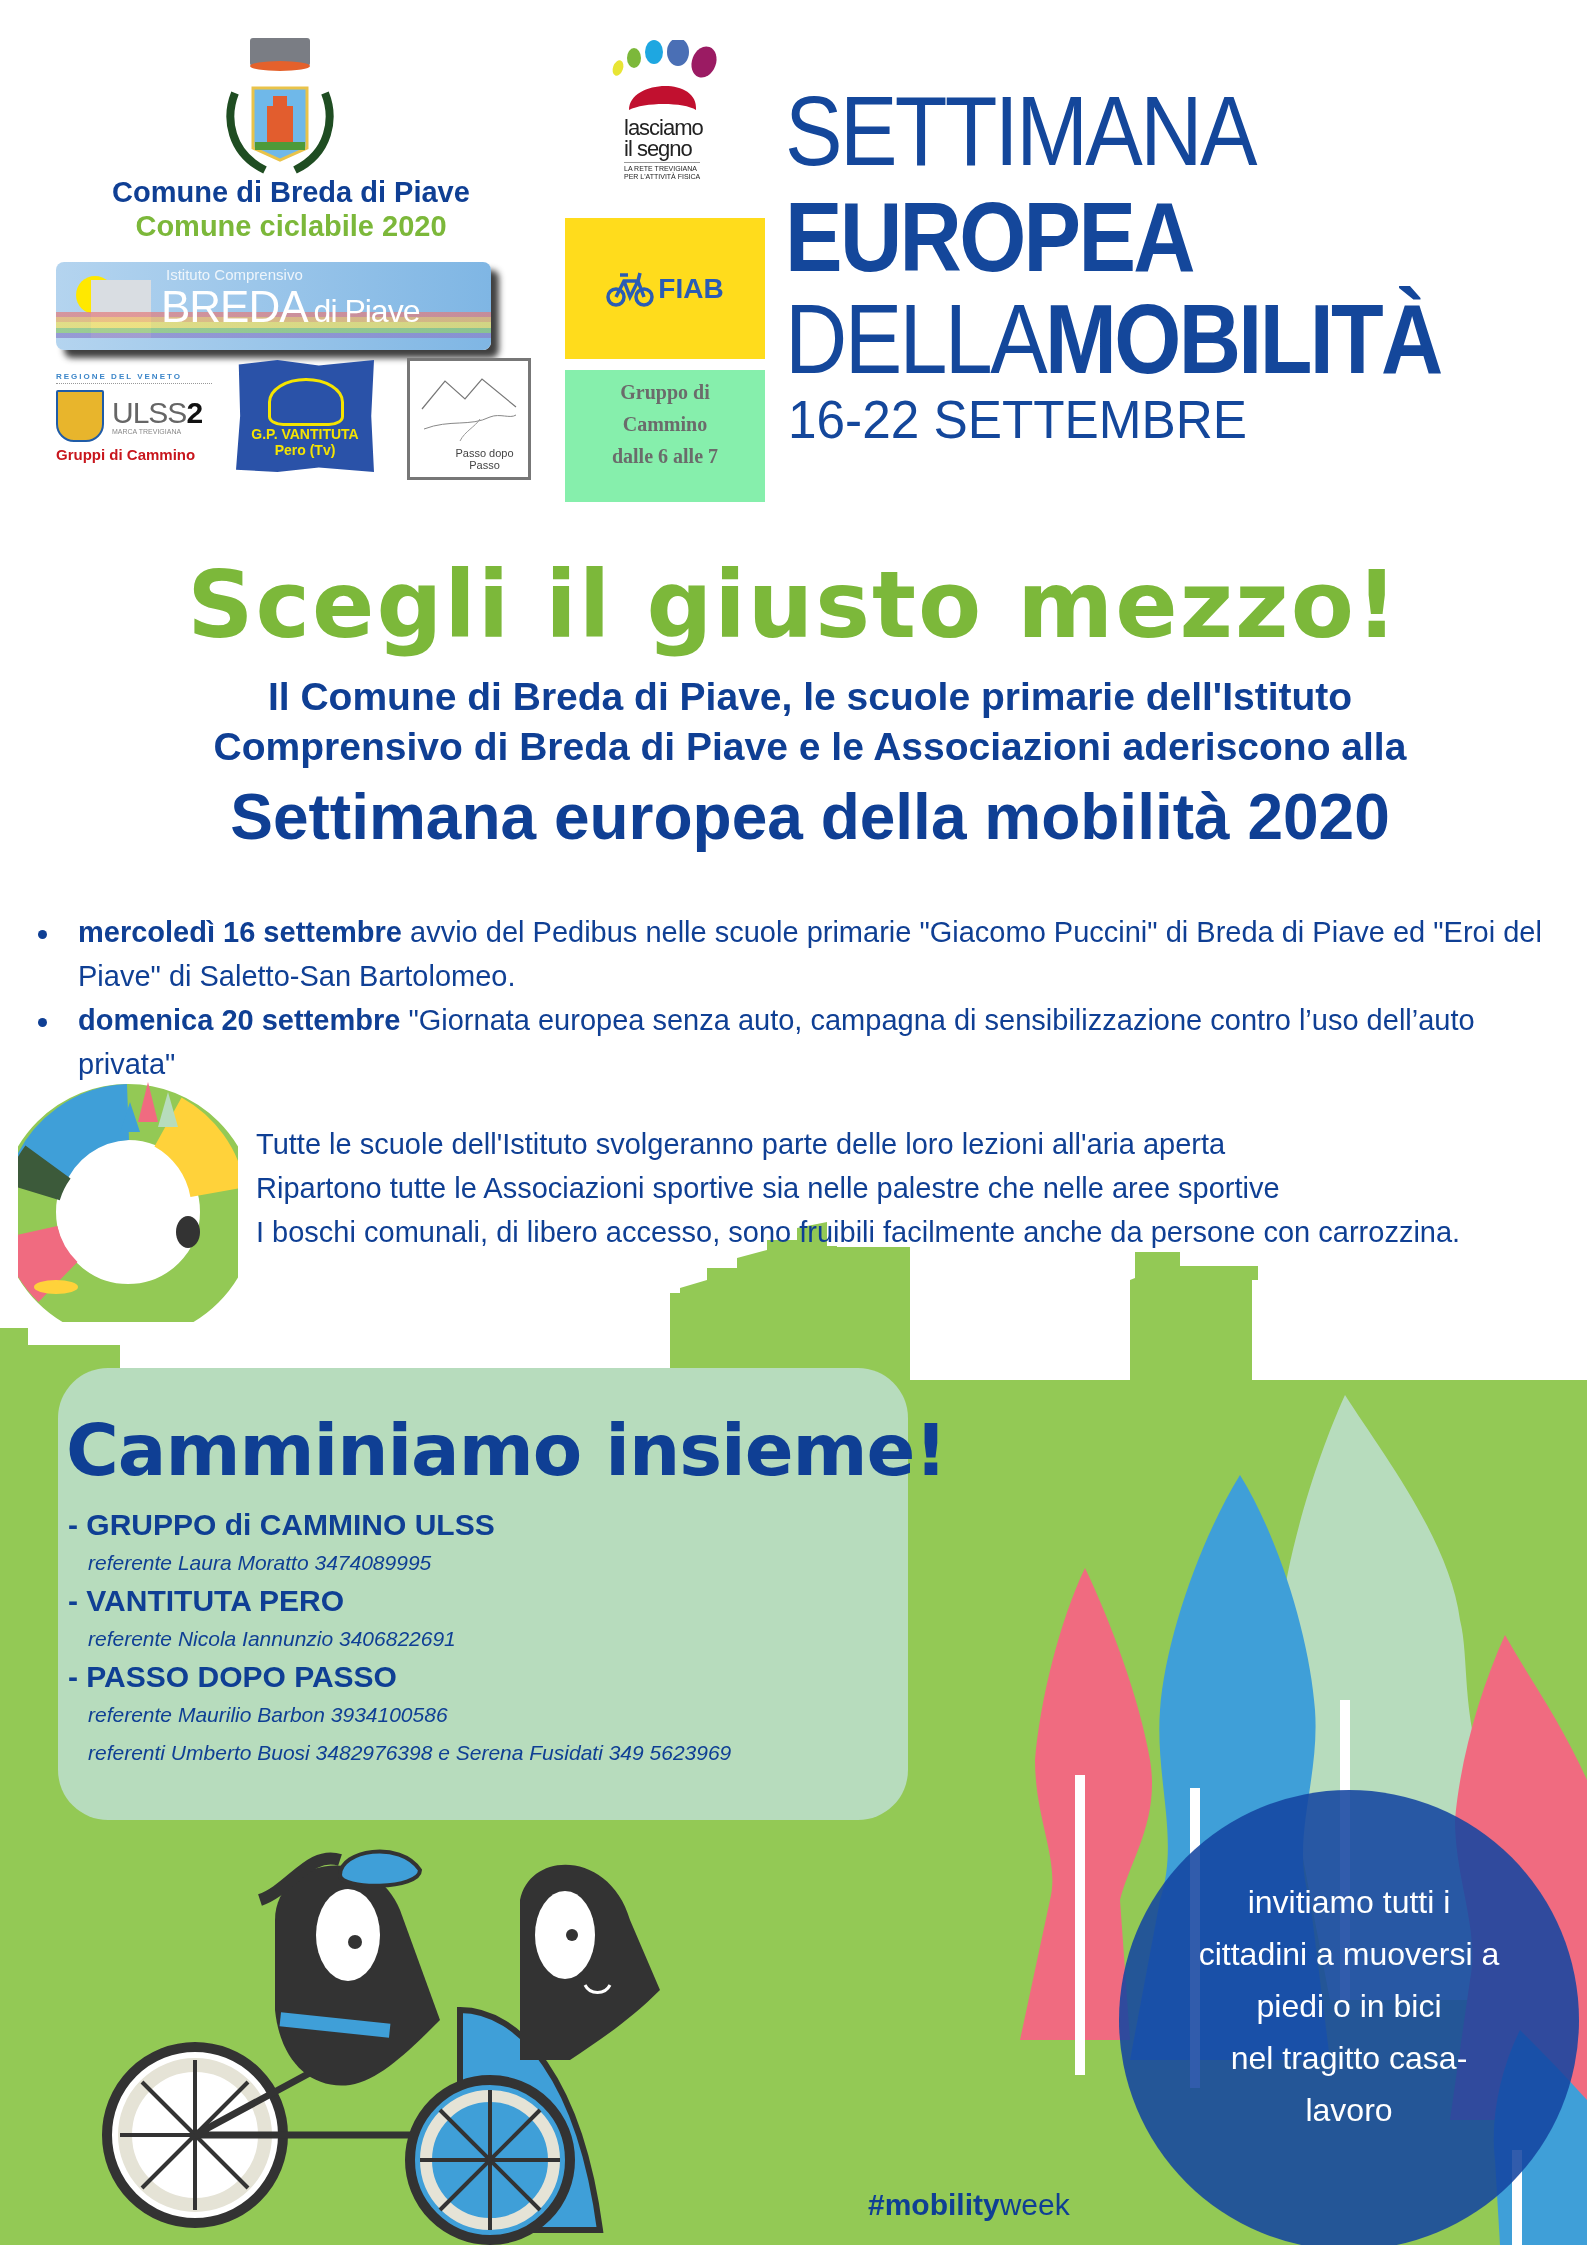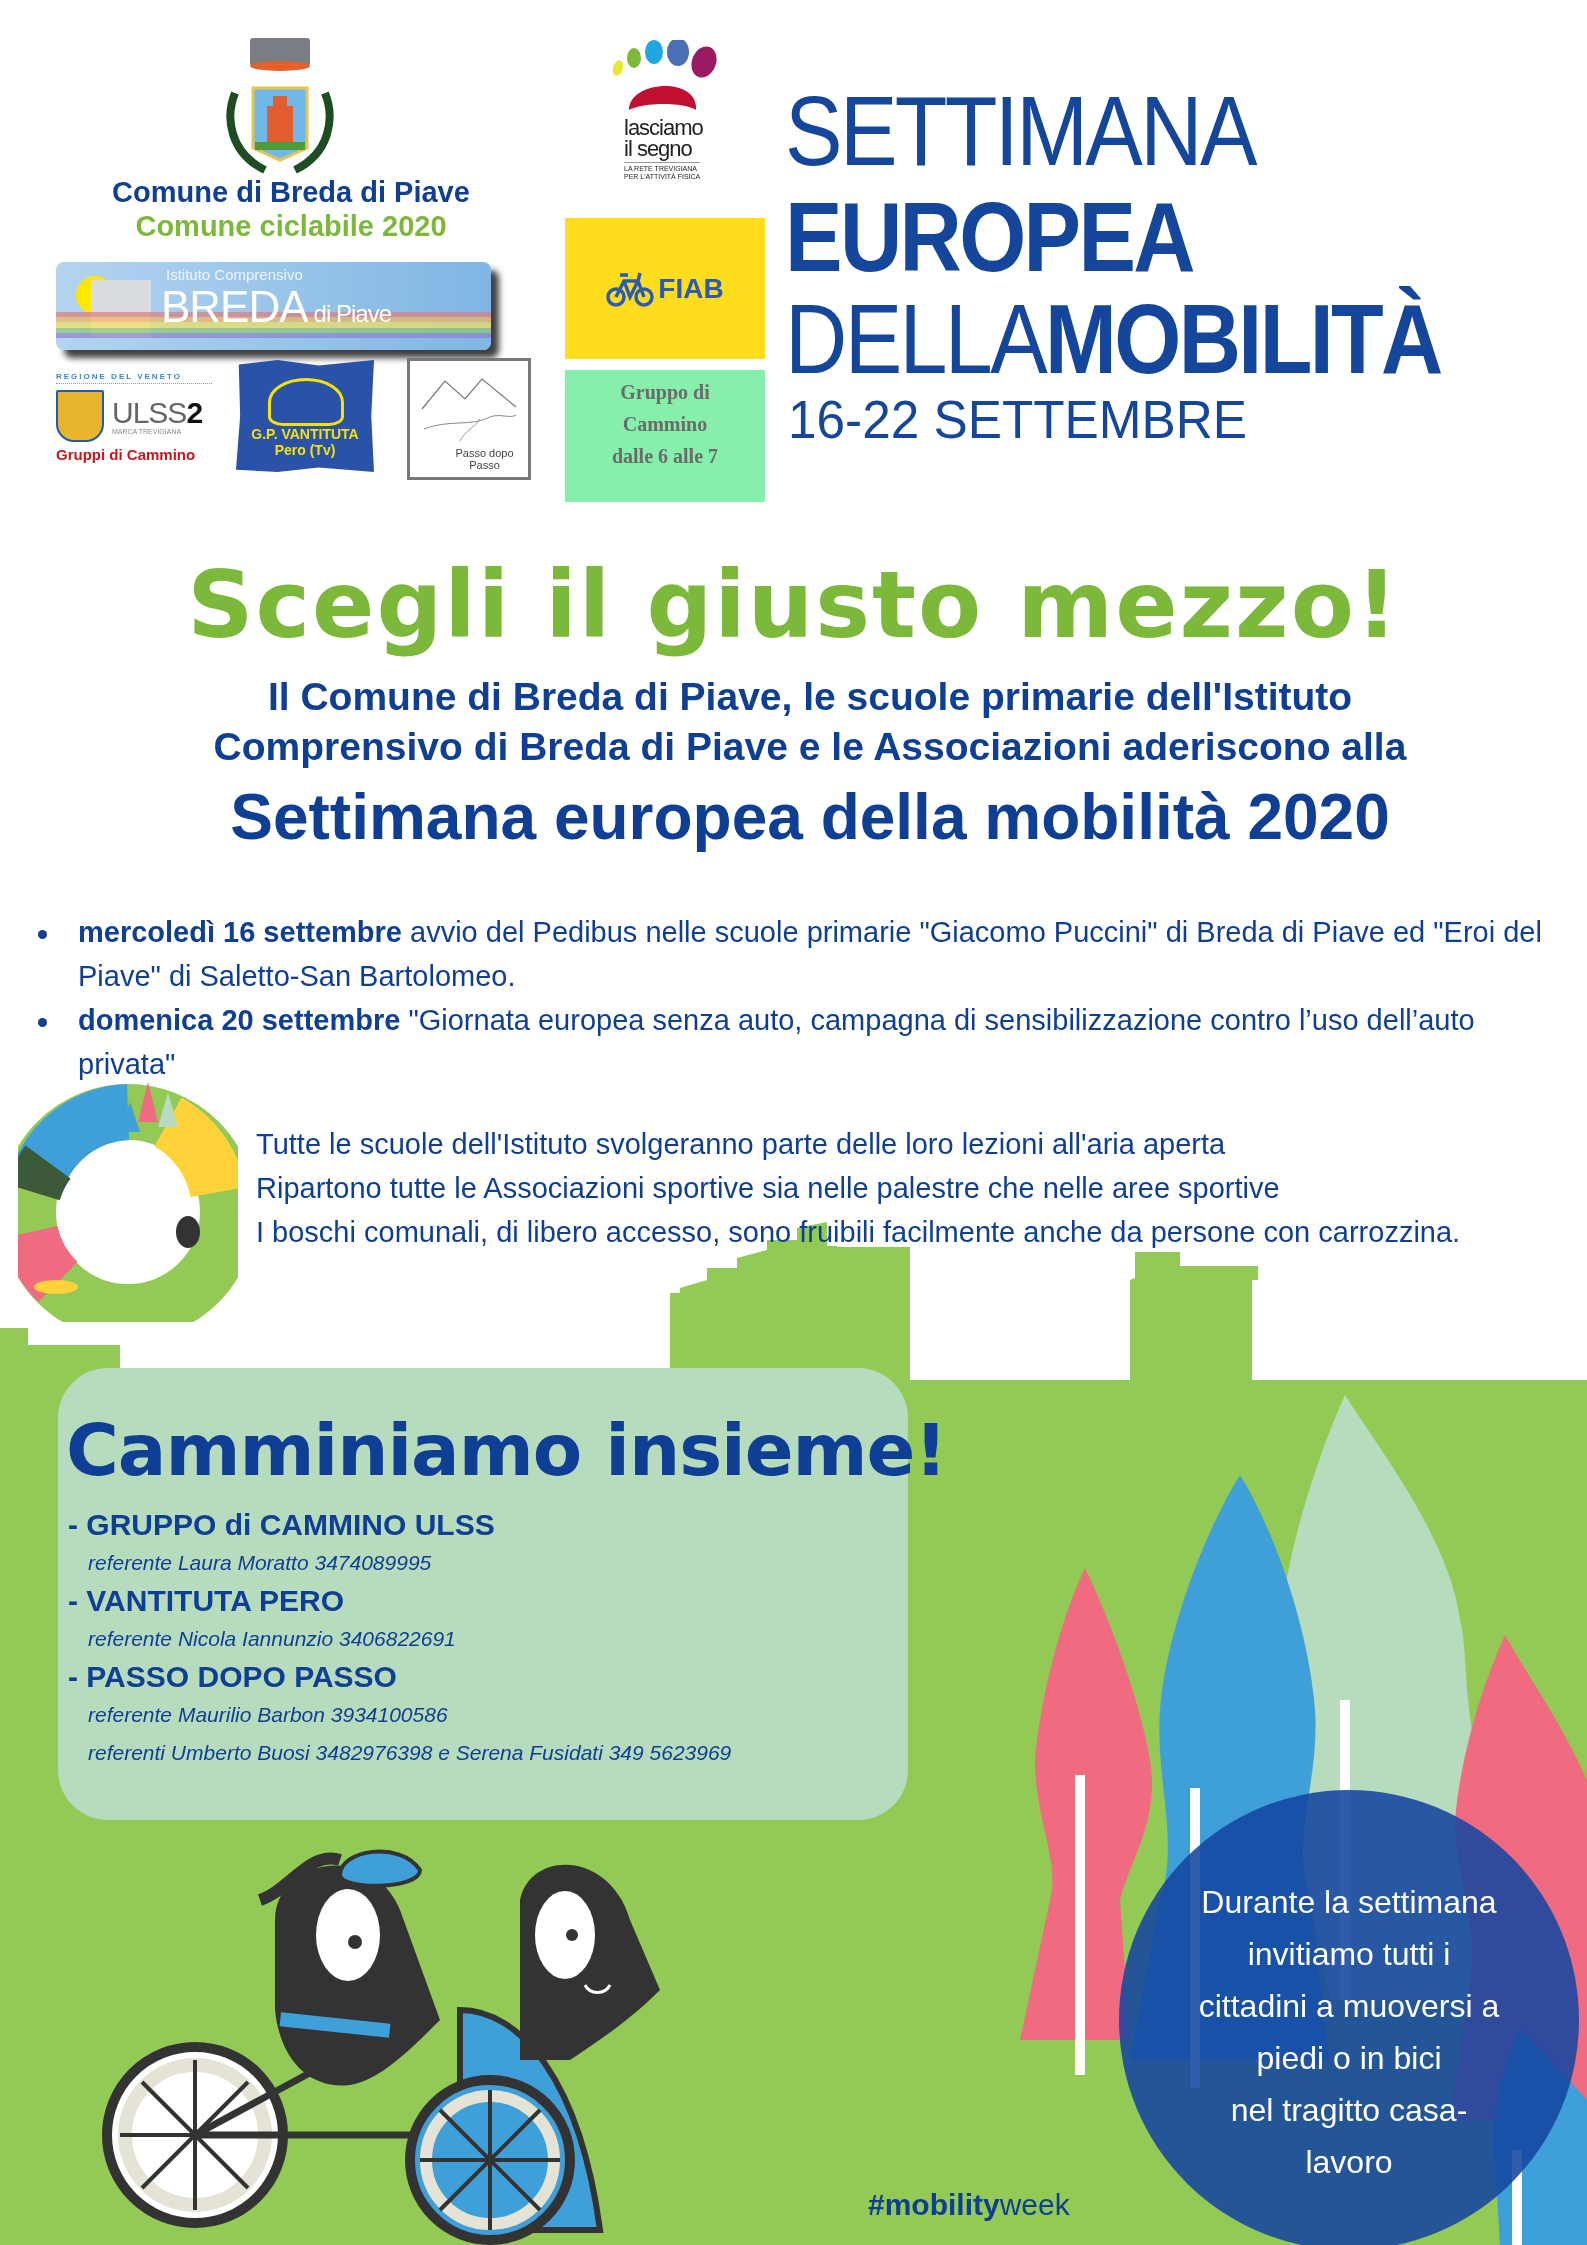--- a/index.html
+++ b/index.html
@@ -23,21 +23,21 @@
     background: linear-gradient(90deg, #b4d4ef, #7fb6e4);
     box-shadow: 8px 8px 6px rgba(30,30,30,0.85);
     overflow: hidden;
   }
   .ic-logo .sun { position: absolute; left: 20px; top: 14px; width: 38px; height: 38px; border-radius: 50%; background: #ffe800; }
   .ic-logo .castle { position: absolute; left: 35px; top: 18px; width: 60px; height: 58px; background: #d9dde2; }
   .ic-logo .rainbow { position: absolute; left: 0; top: 50px; width: 435px; height: 26px;
     background: linear-gradient(180deg, #e27b7b 0 20%, #f2b45e 20% 40%, #f5e25b 40% 60%, #8fc86e 60% 80%, #8a82c9 80% 100%); opacity: .7; }
   .ic-logo .sub { position: absolute; left: 110px; top: 4px; font-size: 15px; color: #eef5fb; }
   .ic-logo .main { position: absolute; left: 105px; top: 20px; font-size: 44px; color: #fff; letter-spacing: -1px; }
-  .ic-logo .main small { font-size: 24px; margin-left: 6px; margin-top: 44px; }
+  .ic-logo .main small { font-size: 32px; margin-left: 6px; margin-top: 44px; }
 
   .ulss { left: 56px; top: 372px; width: 156px; height: 96px; }
   .ulss .reg { font-size: 8px; letter-spacing: 2px; color: #3c86c9; font-weight: bold; border-bottom: 1px dotted #999; padding-bottom: 2px; }
   .ulss .row { display: flex; align-items: center; gap: 8px; margin-top: 6px; }
   .ulss .shield { width: 44px; height: 48px; background: #e8b52c; border: 2px solid #1f5ca8; border-radius: 2px 2px 18px 18px; }
   .ulss .name { font-size: 30px; color: #666; letter-spacing: -1px; line-height: 1; }
   .ulss .name b { color: #111; }
   .ulss .marca { font-size: 7px; color: #888; }
   .ulss .grp { font-size: 15px; color: #c8161d; font-weight: bold; margin-top: 4px; }
 
@@ -287,21 +287,20 @@
   </g>
 
   <path d="M420,70 C430,20 510,20 530,90 L560,160 C530,190 500,210 470,230 L420,230 Z" fill="#333"></path>
   <ellipse cx="465" cy="105" rx="30" ry="44" fill="#fff"></ellipse>
   <circle cx="472" cy="105" r="6" fill="#333"></circle>
   <path d="M485,155 C490,165 505,165 510,155" stroke="#fff" stroke-width="3" fill="none"></path>
 </svg>
 
 <div class="abs layer circle">
   <div class="msg">
-    <div>Durante la settimana</div>
     <div>invitiamo tutti i</div>
     <div>cittadini a muoversi a</div>
     <div>piedi o in bici</div>
     <div>nel tragitto casa-</div>
     <div>lavoro</div>
   </div>
 </div>
 
 <div class="abs layer hashtag"><b>#mobility</b><span>week</span></div>
 

